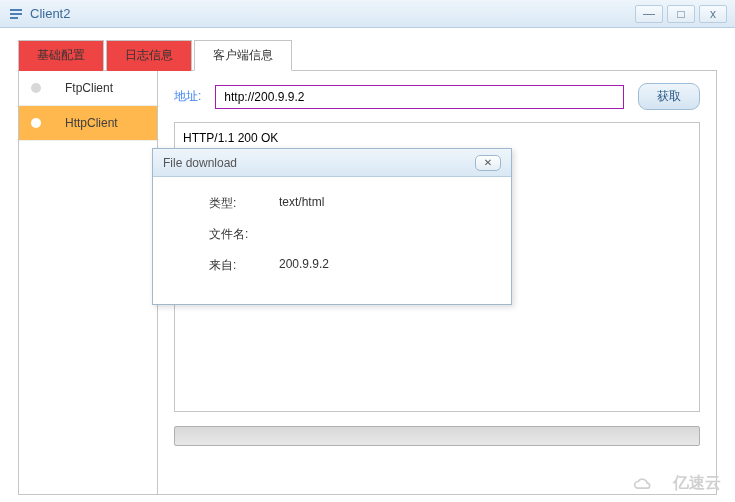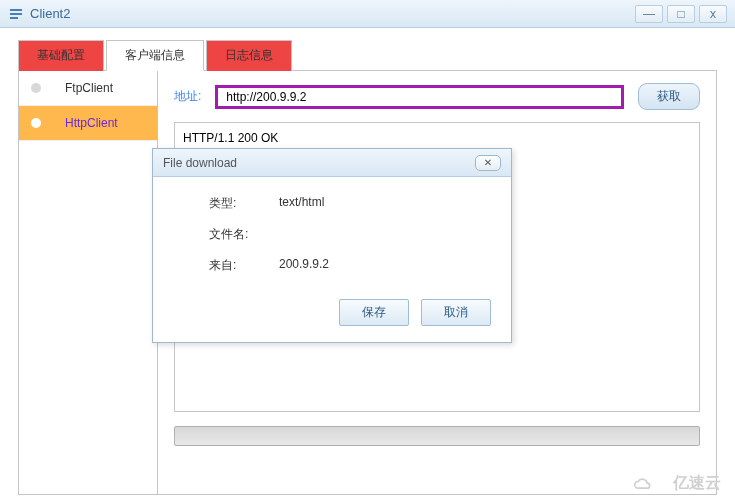--- a/index.html
+++ b/index.html
@@ -12,28 +12,28 @@
     .titlebar-btn { width: 28px; height: 18px; background: linear-gradient(#f7fbfe, #e3edf5); border: 1px solid #b8cde0; border-radius: 2px; display: flex; align-items: center; justify-content: center; color: #5a7a95; cursor: pointer; font-family: Arial; }
     
     .tabs-container { padding: 12px 18px 0; }
     .tabs { display: flex; border-bottom: 1px solid #c5c5c5; }
     .tab { padding: 6px 18px; border: 1px solid #c5c5c5; border-bottom: none; background: #ef4444; margin-right: 2px; margin-bottom: -1px; cursor: pointer; font-size: 12px; color: #333; }
     .tab.active { background: #fff; border-bottom: 1px solid #fff; }
     
     .content { display: flex; height: 442px; padding: 0 18px 18px; }
     .sidebar { width: 140px; border: 1px solid #c5c5c5; border-top: none; background: #fff; }
     .sidebar-item { padding: 10px 12px; display: flex; align-items: center; gap: 24px; border-bottom: 1px solid #eee; cursor: pointer; color: #333; }
-    .sidebar-item.active { background: #ffb84d; color: #6d28d9; }
+    .sidebar-item.active { background: #ffb84d; color: #404040; }
     .sidebar-dot { width: 10px; height: 10px; border-radius: 50%; background: #d8d8d8; }
     .sidebar-item.active .sidebar-dot { background: #fff; }
     
     .main { flex: 1; border: 1px solid #c5c5c5; border-top: none; border-left: none; background: #fff; padding: 12px 16px; position: relative; }
     .addr-row { display: flex; align-items: center; gap: 14px; margin-bottom: 12px; }
     .addr-label { font-size: 12px; color: #3b82f6; }
-    .addr-input { flex: 1; height: 24px; border: 3px solid #a21caf; padding: 0 8px; font-size: 12px; }
+    .addr-input { flex: 1; height: 24px; border: 1px solid #a21caf; padding: 0 8px; font-size: 12px; }
     .btn { padding: 4px 18px; background: linear-gradient(#eef5fb, #d4e4f2); border: 1px solid #9fbdd6; border-radius: 9px; color: #2a5a85; cursor: pointer; font-size: 12px; }
     
     .response-box { border: 1px solid #c5c5c5; height: 290px; padding: 6px 8px; font-size: 12px; color: #000; line-height: 1.5; overflow: hidden; }
     .response-line { white-space: nowrap; }
     
     .progress-bar { margin-top: 14px; height: 20px; border: 1px solid #b0b0b0; background: linear-gradient(#d8d8d8, #e8e8e8); border-radius: 2px; }
     
     .dialog { position: absolute; left: 152px; top: 148px; width: 360px; background: #fff; border: 1px solid #9fb8ce; box-shadow: 2px 2px 6px rgba(0,0,0,0.15); z-index: 100; }
     .dialog-title { height: 28px; background: linear-gradient(#eef5fb, #d9e8f5); border-bottom: 1px solid #b8cde0; display: flex; align-items: center; padding: 0 10px; color: #555; font-size: 12px; }
     .dialog-title-text { flex: 1; }
@@ -61,22 +61,22 @@
   <div class="titlebar-btns">
     <div class="titlebar-btn">—</div>
     <div class="titlebar-btn">□</div>
     <div class="titlebar-btn">x</div>
   </div>
 </div>
 
 <div class="tabs-container">
   <div class="tabs">
     <div class="tab">基础配置</div>
+    <div class="tab">日志信息</div>
     <div class="tab active">客户端信息</div>
-    <div class="tab">日志信息</div>
   </div>
 </div>
 
 <div class="content">
   <div class="sidebar">
     <div class="sidebar-item">
       <span class="sidebar-dot"></span>
       <span>FtpClient</span>
     </div>
     <div class="sidebar-item active">
@@ -113,24 +113,20 @@
       <span>text/html</span>
     </div>
     <div class="dialog-field">
       <span class="dialog-field-label">文件名:</span>
       <span></span>
     </div>
     <div class="dialog-field">
       <span class="dialog-field-label">来自:</span>
       <span>200.9.9.2</span>
     </div>
-    <div class="dialog-btns">
-      <button class="dialog-btn">保存</button>
-      <button class="dialog-btn">取消</button>
-    </div>
   </div>
 </div>
 
 <div class="watermark">
   <span class="wm-icon">
     <svg viewBox="0 0 24 16" width="20" height="14">
         <path fill="none" stroke="#d0d0d0" stroke-width="2" d="M6 13a4 4 0 010-8 6 6 0 0111 2 3 3 0 010 6H6z"></path>
       </svg>
   </span>
   <span>亿速云</span>

